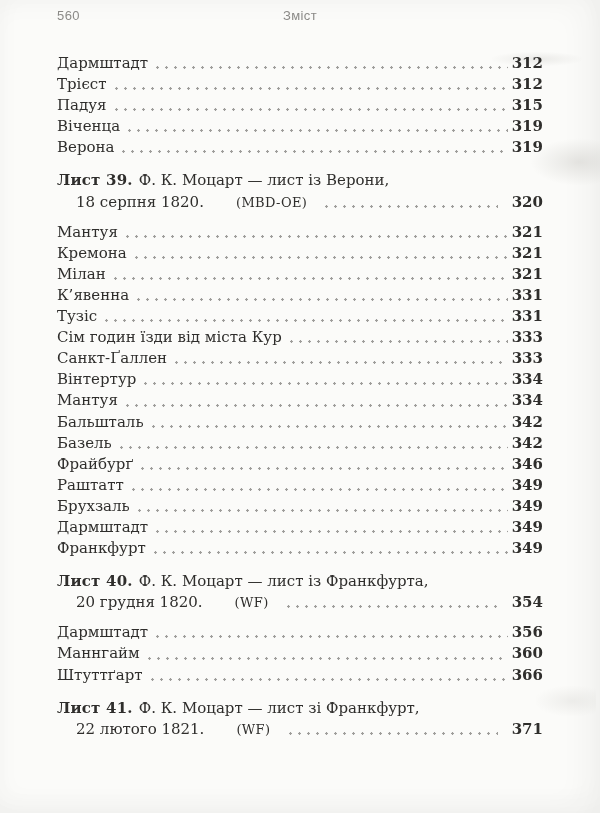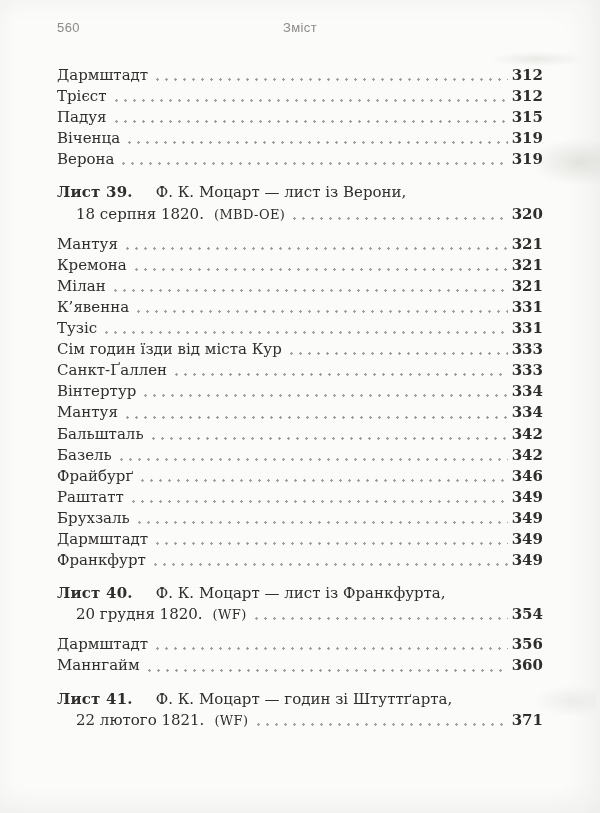--- a/index.html
+++ b/index.html
@@ -37,21 +37,21 @@
   }
   .smudge-c {
     position: absolute;
     top: 686px; right: 4px;
     width: 60px; height: 30px;
     background: radial-gradient(ellipse at 60% 50%, rgba(175,173,168,0.18), rgba(175,173,168,0) 75%);
     pointer-events: none;
   }
   .page {
     position: relative;
-    padding: 20px 57px 0 57px;
+    padding: 8px 57px 0 57px;
     box-sizing: border-box;
     width: 600px;
   }
   .running-head {
     display: grid;
     grid-template-columns: 1fr auto 1fr;
     align-items: baseline;
     font-family: "Liberation Sans", "DejaVu Sans", sans-serif;
     font-size: 13px;
     color: #8b8a87;
@@ -85,32 +85,33 @@
     text-align: right;
     white-space: nowrap;
     font-weight: bold;
   }
   .letter {
     margin: 12px 0 9px 0;
   }
   .letter .l1 { height: 21.1px; }
   .letter .lbl {
     font-weight: 700;
-    margin-right: 23px;
+    margin-right: 6px;
     letter-spacing: 0.2px;
   }
   .letter .l2 {
     display: flex;
     align-items: flex-end;
     height: 21.1px;
     padding-left: 19px;
+    gap: 10px;
   }
   .letter .date { white-space: nowrap; }
   .letter .src {
-    margin-left: 10px;
+    margin-left: 22px;
     font-size: 13px;
     letter-spacing: 0.4px;
     white-space: nowrap;
   }
 </style>
 </head>
 <body>
 
 <div class="scan-artifacts"></div>
 <div class="smudge-b"></div>
@@ -250,22 +251,27 @@
       <div class="row">
         <span class="title">Дармштадт</span>
         <span class="dots"></span>
         <span class="pg">356</span>
       </div>
       <div class="row">
         <span class="title">Маннгайм</span>
         <span class="dots"></span>
         <span class="pg">360</span>
       </div>
+      <div class="row">
+        <span class="title">Штуттґарт</span>
+        <span class="dots"></span>
+        <span class="pg">366</span>
+      </div>
       <div class="letter">
-        <div class="l1"><span class="lbl">Лист 41.</span><span class="ttl">Ф. К. Моцарт — годин зі Штуттґарта,</span></div>
+        <div class="l1"><span class="lbl">Лист 41.</span><span class="ttl">Ф. К. Моцарт — лист зі Франкфурт,</span></div>
         <div class="l2">
           <span class="date">22 лютого 1821.</span>
           <span class="src">(WF)</span>
           <span class="dots"></span>
           <span class="pg">371</span>
         </div>
       </div>
     </div>
 </div>
 

